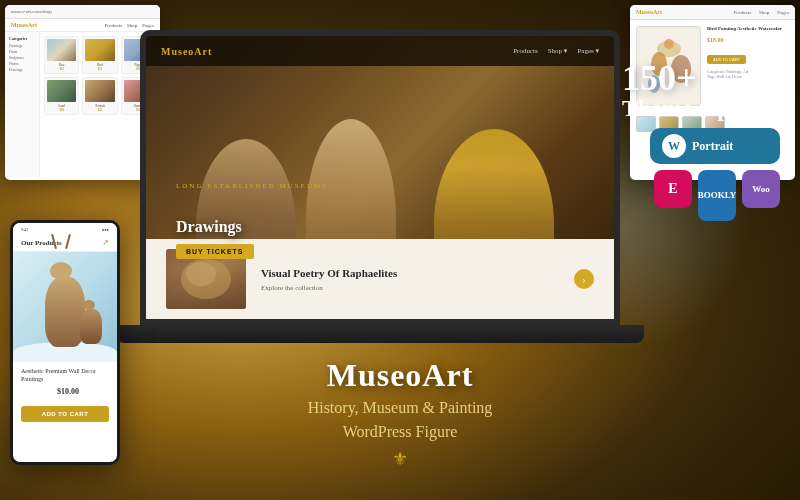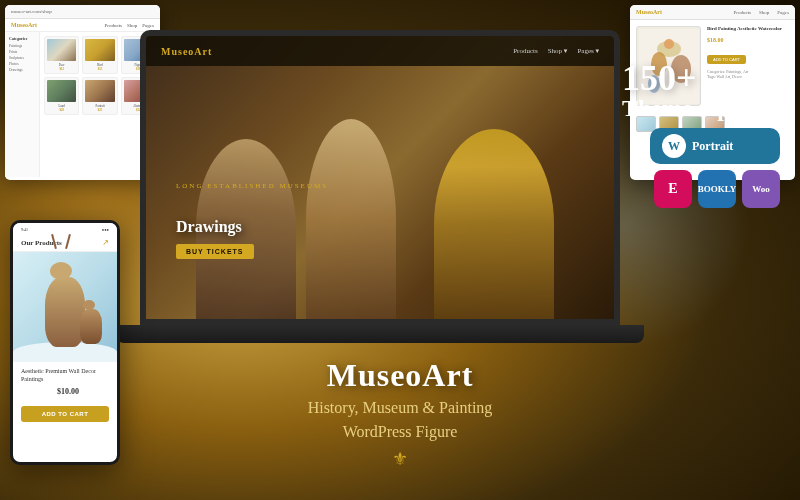--- a/index.html
+++ b/index.html
@@ -628,21 +628,21 @@
       border-radius: 8px;
       display: flex;
       align-items: center;
       justify-content: center;
       color: #fff;
       font-size: 14px;
       font-weight: bold;
     }
     .badge-bookly {
       width: 38px;
-      height: 38px;
+      height: 51px;
       background: #2271b1;
       border-radius: 8px;
       display: flex;
       align-items: center;
       justify-content: center;
       color: #fff;
       font-size: 9px;
       font-weight: bold;
       text-align: center;
       line-height: 1.2;
@@ -801,20 +801,36 @@
 
       <div class="hero-text-overlay">
         <div class="hero-subtitle">LONG ESTABLISHED MUSEUMS</div>
         <div class="hero-title">
           <br>
           <span>Drawings</span>
         </div>
         <button class="hero-btn">BUY TICKETS</button>
       </div>
 
+      <div class="hero-bottom-section">
+        <div class="hero-bottom-image">
+          <div class="bottom-img-decor"></div>
+
+          <svg width="80" height="60" viewBox="0 0 80 60" style="position:absolute;top:0;">
+            <rect width="80" height="60" fill="#8b6040" opacity="0.6"></rect>
+            <ellipse cx="40" cy="30" rx="25" ry="20" fill="#c8a060" opacity="0.5"></ellipse>
+            <ellipse cx="35" cy="25" rx="15" ry="12" fill="#d4b070" opacity="0.4"></ellipse>
+          </svg>
+        </div>
+        <div class="hero-bottom-text-area">
+          <div class="hero-bottom-title">Visual Poetry Of Raphaelites</div>
+          <div class="hero-bottom-desc">Explore the collection</div>
+        </div>
+        <div class="hero-nav-arrow">›</div>
+      </div>
     </div>
   </div>
   <div class="laptop-base"></div>
 </div>
 
 <div class="mobile-screenshot">
   <div class="mobile-status-bar">
     <span>9:41</span>
     <span>●●●</span>
   </div>

